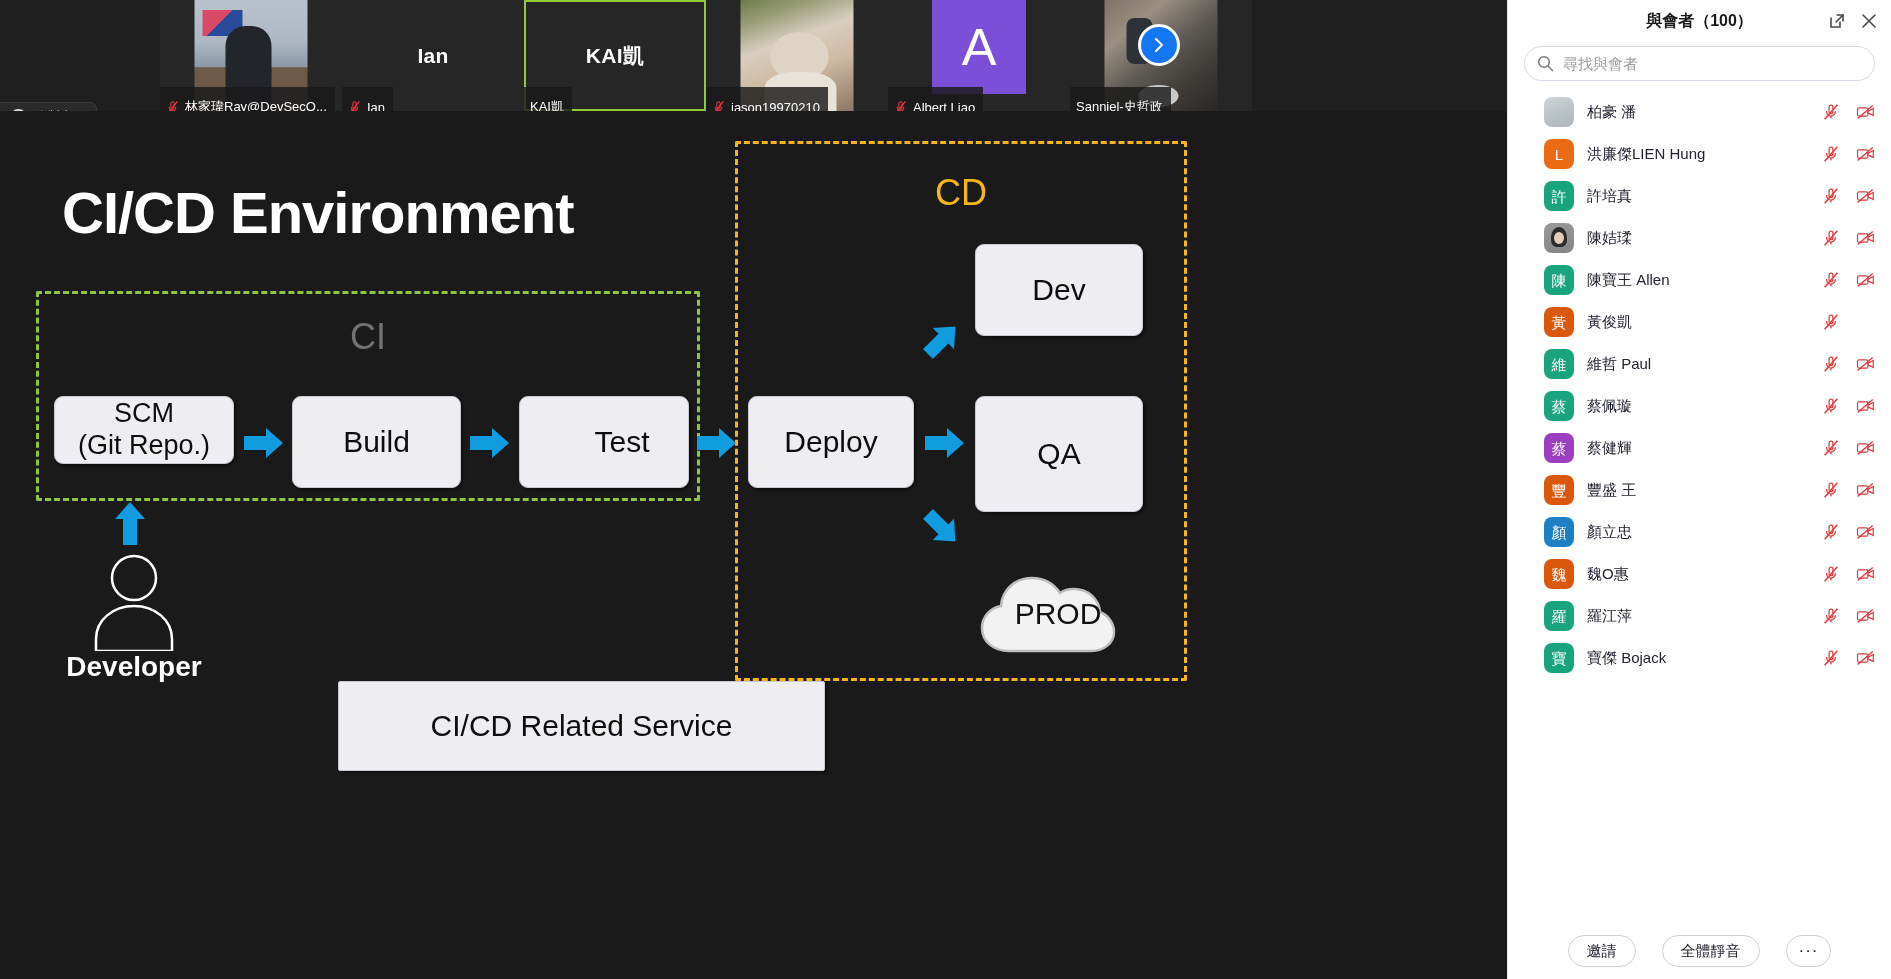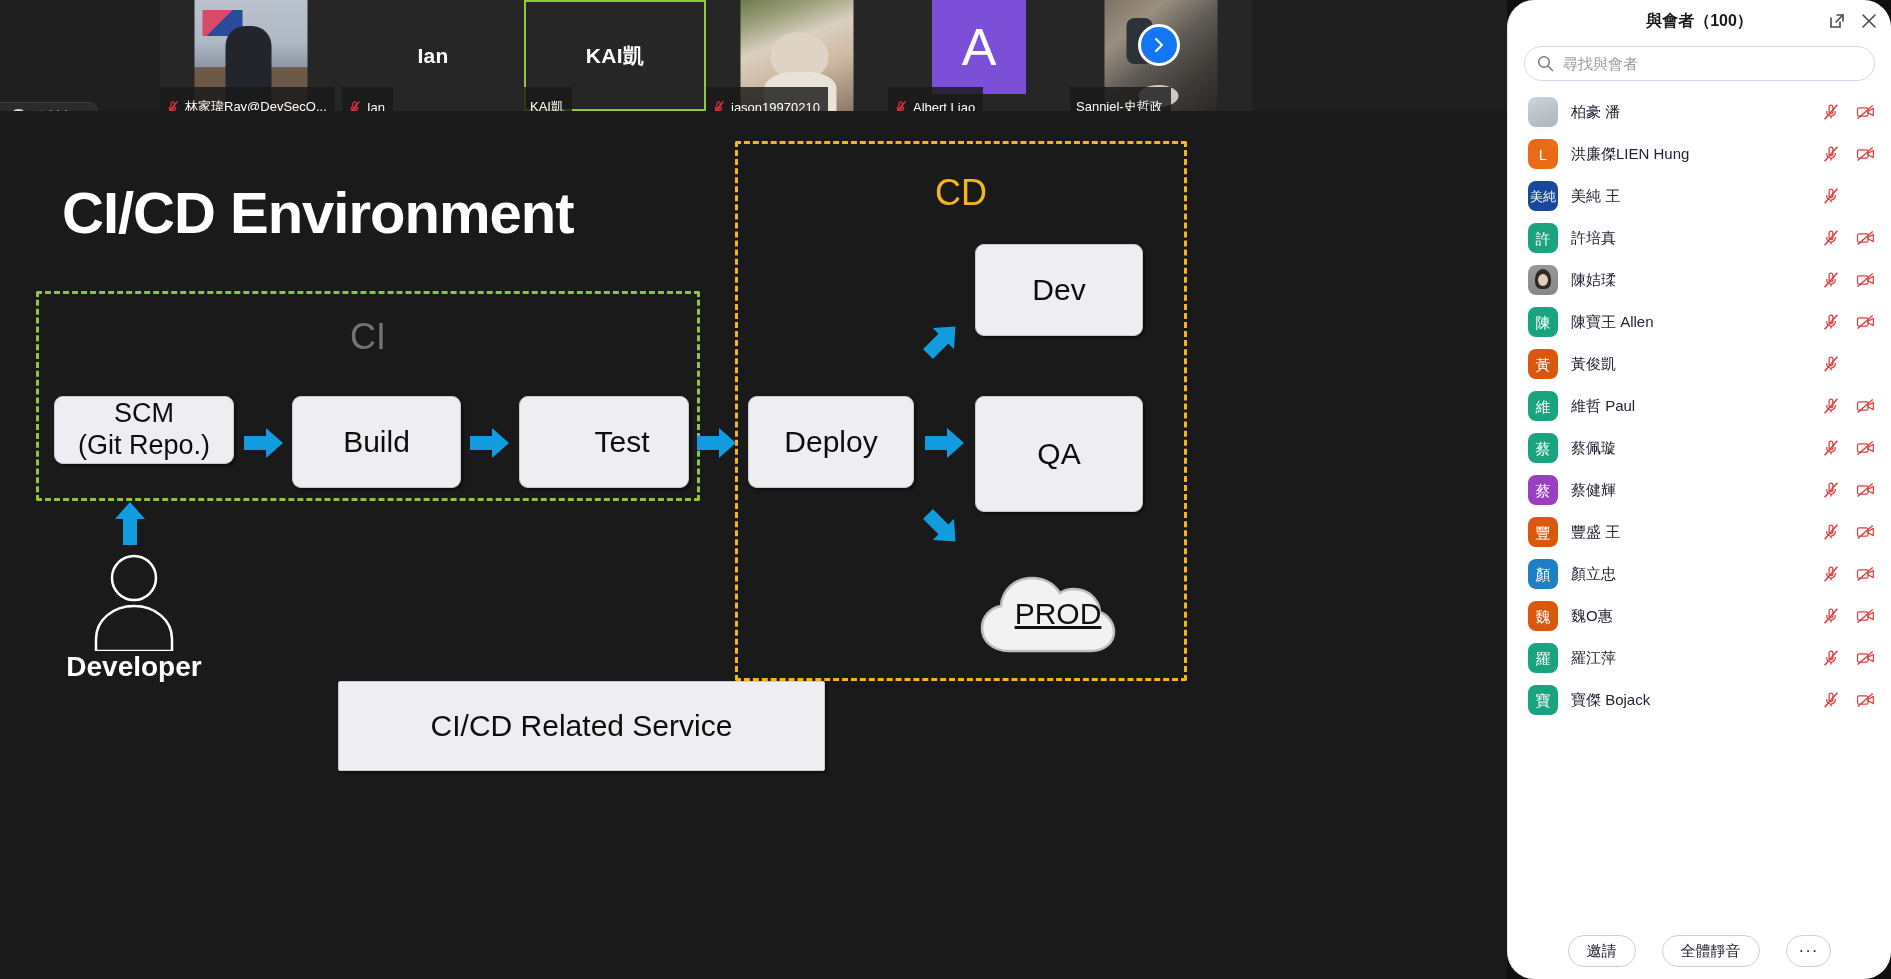--- a/index.html
+++ b/index.html
@@ -148,21 +148,21 @@
   .n-deploy{ left: 748px; top: 285px; width: 166px; height: 92px; }
   .n-dev   { left: 975px; top: 133px; width: 168px; height: 92px; }
   .n-qa    { left: 975px; top: 285px; width: 168px; height: 116px; }
   .n-svc   { left: 338px; top: 570px; width: 487px; height: 90px; border-radius: 2px; }
 
   .cloud {
     position: absolute; left: 963px; top: 444px; width: 190px; height: 110px;
   }
   .cloud span {
     position: absolute; left: 0; right: 0; top: 42px; text-align: center;
-    color: #111; font-size: 30px; z-index: 2; text-decoration: underline;
+    color: #111; font-size: 30px; z-index: 2;
   }
 
   .arrow { position: absolute; }
   .a-h { width: 40px; height: 34px; }
   .a-up { width: 34px; height: 44px; }
   .ar1 { left: 244px; top: 315px; }
   .ar2 { left: 470px; top: 315px; }
   .ar3 { left: 697px; top: 315px; }
   .ar4 { left: 925px; top: 315px; }
   .ar-dev { left: 922px; top: 212px; transform: rotate(-45deg); }
@@ -173,21 +173,20 @@
   .dev-text {
     position: absolute; left: 56px; top: 540px; width: 156px; text-align: center;
     color: #ffffff; font-size: 28px; font-weight: bold;
   }
 
   
   .panel {
     width: 384px; height: 979px; background: #ffffff;
     display: flex; flex-direction: column; flex: none;
     border-left: 1px solid #e6e6e6;
-    border-radius: 27px;
   }
   .panel-head {
     position: relative; height: 42px; flex: none;
     display: flex; align-items: center; justify-content: center;
   }
   .panel-title { font-size: 16px; font-weight: bold; color: #1a1a1a; }
   .panel-head .hicon {
     position: absolute; top: 11px; cursor: pointer;
     width: 20px; height: 20px; color: #4a4a4a;
   }
@@ -199,21 +198,21 @@
     display: flex; align-items: center; gap: 9px;
     height: 35px; padding: 0 12px;
     border: 1px solid #d9d6ef; border-radius: 18px; background: #fff;
   }
   .search-box input {
     border: none; outline: none; flex: 1; font-size: 15px; color: #333;
     font-family: "Liberation Sans", sans-serif; background: transparent;
   }
   .search-box input::placeholder { color: #9b9b9b; }
 
-  .plist { flex: 1; overflow: hidden; padding: 0 0 2px; }
+  .plist { flex: 1; overflow: hidden; padding: 0 0 2px; margin-left: 16px; }
   .prow {
     display: flex; align-items: center; height: 42px; padding: 0 16px 0 20px; gap: 13px;
   }
   .avatar {
     width: 30px; height: 30px; border-radius: 8px; flex: none;
     display: flex; align-items: center; justify-content: center;
     color: #fff; font-size: 15px; line-height: 1; overflow: hidden;
   }
   .avatar.wide2 { font-size: 13px; }
   .avatar.photo-gray {
@@ -456,35 +455,20 @@
             <span class="ic-slot">
               <svg viewBox="0 0 20 18" width="20" height="18">
                 <rect x="1.6" y="4.6" width="11" height="8.8" rx="1.6" fill="none" stroke="#e23b3b" stroke-width="1.25"></rect>
                 <path d="M12.6 8.2l5.6-2.8v7.2l-5.6-2.8z" fill="none" stroke="#e23b3b" stroke-width="1.25"></path>
                 <line x1="1.8" y1="15.8" x2="17.6" y2="2.2" stroke="#e23b3b" stroke-width="1.5"></line>
               </svg>
             </span>
           </div>
         </div>
         <div class="prow">
-          <div class="avatar wide2" style="background: rgb(23, 72, 155);">美純</div>
-          <div class="pname">美純 王</div>
-          <div class="picons">
-            <span class="ic-slot">
-              <svg viewBox="0 0 18 18" width="18" height="18">
-                <path d="M9 2.2a1.9 1.9 0 0 1 1.9 1.9v4.6a1.9 1.9 0 0 1-3.8 0V4.1A1.9 1.9 0 0 1 9 2.2z" fill="none" stroke="#e23b3b" stroke-width="1.25"></path>
-                <path d="M4.7 8.1v.6a4.3 4.3 0 0 0 8.6 0v-.6" fill="none" stroke="#e23b3b" stroke-width="1.25"></path>
-                <line x1="9" y1="13" x2="9" y2="15.6" stroke="#e23b3b" stroke-width="1.25"></line>
-                <line x1="2.6" y1="16.2" x2="15.4" y2="1.8" stroke="#e23b3b" stroke-width="1.5"></line>
-              </svg>
-            </span>
-            <span class="ic-slot"></span>
-          </div>
-        </div>
-        <div class="prow">
           <div class="avatar" style="background: rgb(25, 163, 126);">許</div>
           <div class="pname">許培真</div>
           <div class="picons">
             <span class="ic-slot">
               <svg viewBox="0 0 18 18" width="18" height="18">
                 <path d="M9 2.2a1.9 1.9 0 0 1 1.9 1.9v4.6a1.9 1.9 0 0 1-3.8 0V4.1A1.9 1.9 0 0 1 9 2.2z" fill="none" stroke="#e23b3b" stroke-width="1.25"></path>
                 <path d="M4.7 8.1v.6a4.3 4.3 0 0 0 8.6 0v-.6" fill="none" stroke="#e23b3b" stroke-width="1.25"></path>
                 <line x1="9" y1="13" x2="9" y2="15.6" stroke="#e23b3b" stroke-width="1.25"></line>
                 <line x1="2.6" y1="16.2" x2="15.4" y2="1.8" stroke="#e23b3b" stroke-width="1.5"></line>
               </svg>

